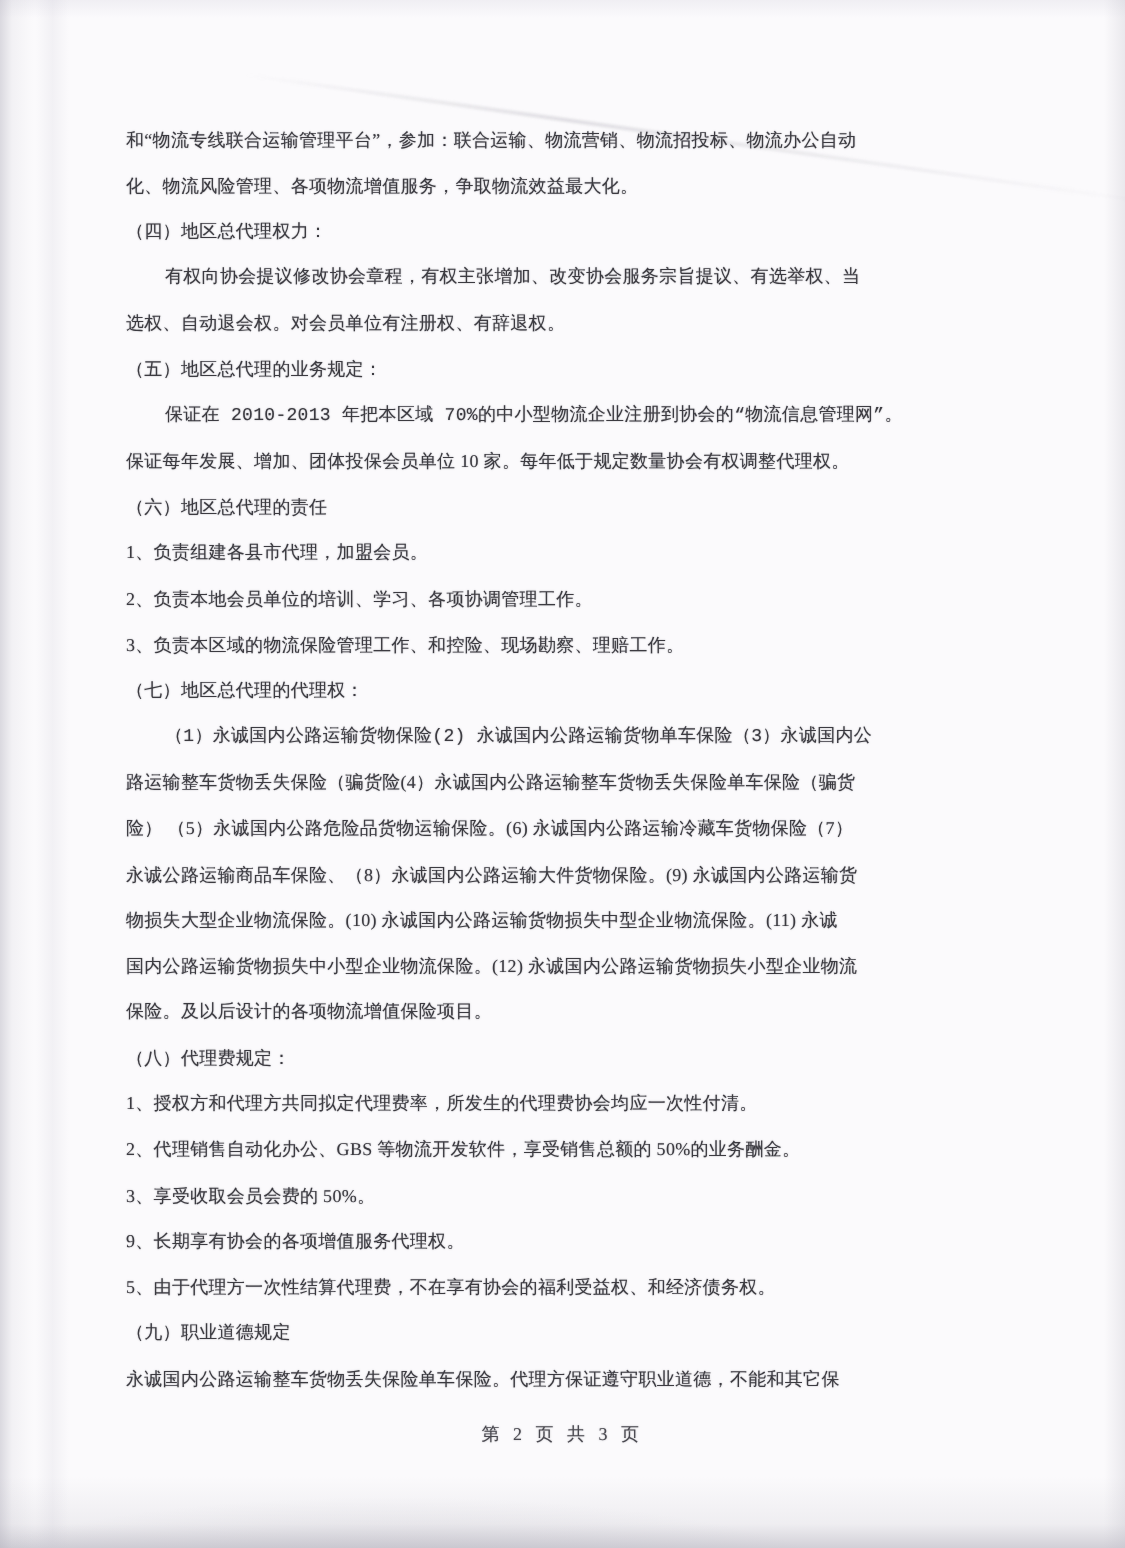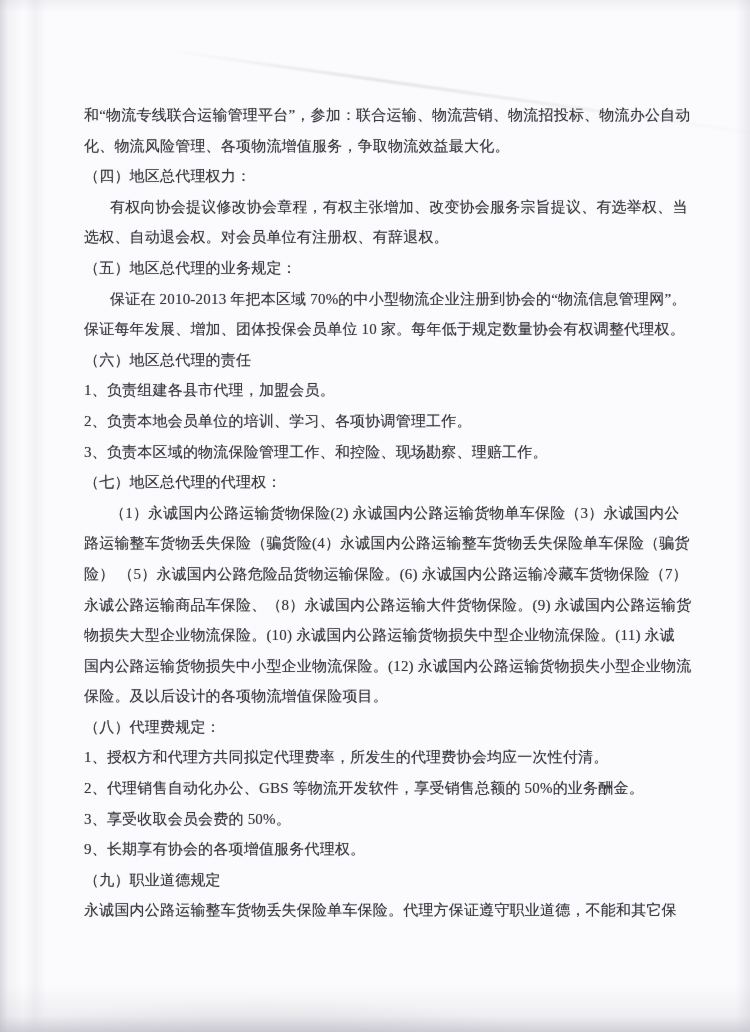--- a/index.html
+++ b/index.html
@@ -26,31 +26,30 @@
   }
   
   .band-left{
     position:absolute;left:24px;top:0;width:22px;height:1032px;
     background:linear-gradient(90deg, rgba(200,198,210,0), rgba(200,198,210,0.18), rgba(200,198,210,0));
     pointer-events:none;
   }
   .text-block{
     position:absolute;left:84px;top:78px;width:616px;
     color:#3c3b41;
-    font-size:15px;
+    font-size:12px;
     line-height:30.6px;
     letter-spacing:0.2px;
-    margin-top:22px;
   }
   .line{
     height:30.6px;
     white-space:nowrap;
     text-shadow:0 0 1px rgba(70,69,78,0.55);
   }
-  .line.indent{padding-left:26px;}
+  .line.indent{padding-left:26px;font-family:Liberation Mono, monospace;}
   .footer{
     position:absolute;left:0;right:0;top:948px;
     text-align:center;
     font-size:12px;
     letter-spacing:3px;
     color:#4a4950;
     text-shadow:0 0 1px rgba(70,69,78,0.5);
   }
 </style>
 </head>
@@ -79,17 +78,19 @@
     <div class="line">险） （5）永诚国内公路危险品货物运输保险。(6) 永诚国内公路运输冷藏车货物保险（7）</div>
     <div class="line">永诚公路运输商品车保险、（8）永诚国内公路运输大件货物保险。(9) 永诚国内公路运输货</div>
     <div class="line">物损失大型企业物流保险。(10) 永诚国内公路运输货物损失中型企业物流保险。(11) 永诚</div>
     <div class="line">国内公路运输货物损失中小型企业物流保险。(12) 永诚国内公路运输货物损失小型企业物流</div>
     <div class="line">保险。及以后设计的各项物流增值保险项目。</div>
     <div class="line">（八）代理费规定：</div>
     <div class="line">1、授权方和代理方共同拟定代理费率，所发生的代理费协会均应一次性付清。</div>
     <div class="line">2、代理销售自动化办公、GBS 等物流开发软件，享受销售总额的 50%的业务酬金。</div>
     <div class="line">3、享受收取会员会费的 50%。</div>
     <div class="line">9、长期享有协会的各项增值服务代理权。</div>
+    <div class="line">5、由于代理方一次性结算代理费，不在享有协会的福利受益权、和经济债务权。</div>
     <div class="line">（九）职业道德规定</div>
     <div class="line">永诚国内公路运输整车货物丢失保险单车保险。代理方保证遵守职业道德，不能和其它保</div>
   </div>
 
+  <div class="footer">第 2 页 共 3 页</div>
 </div>
 
 </body></html>

